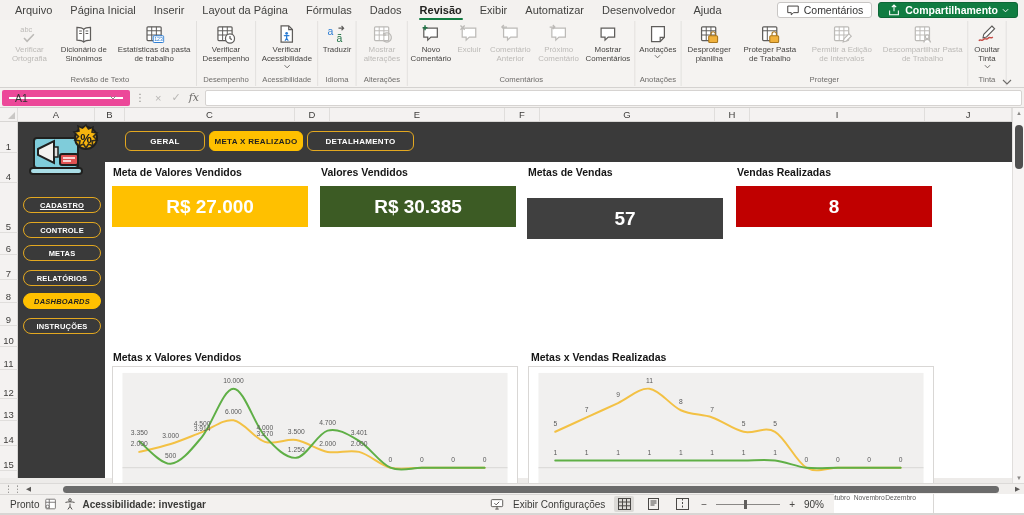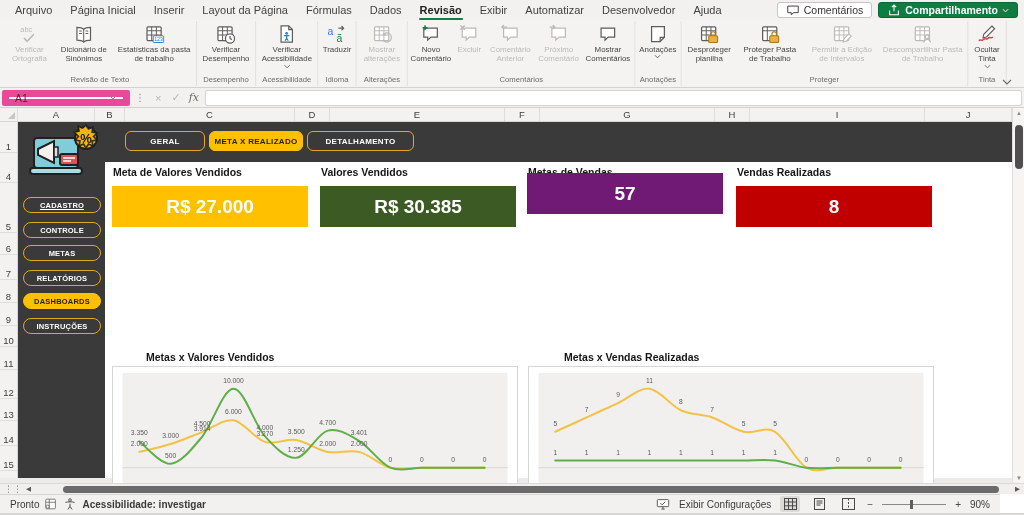--- a/index.html
+++ b/index.html
@@ -46,37 +46,37 @@
 
   
   .sheet{position:absolute;left:0;top:122px;width:1024px;height:361px;background:#fff;}
   .rowheadcol{position:absolute;left:0;top:0;width:18px;height:356px;background:#f4f2f1;border-right:1px solid #d8d6d4;}
   .band{position:absolute;left:18px;top:0;width:994px;height:40px;background:#3a3a3a;}
   .sidebar{position:absolute;left:18px;top:0;width:87px;height:356px;background:#3a3a3a;}
   .belowstrip{position:absolute;left:0;top:356px;width:1012px;height:5px;background:#edebe9;}
   .pill{position:absolute;height:20px;border:1.5px solid #e3a820;border-radius:6px;color:#fff;font-size:8px;font-weight:700;display:flex;align-items:center;justify-content:center;letter-spacing:.3px;background:transparent;}
   .pill.active{background:#ffc000;color:#1f1f1f;border-color:#ffc000;}
   .sbt{position:absolute;left:5px;width:78px;height:16px;border:1.2px solid #e3a820;border-radius:9px;color:#fff;font-size:7.5px;font-weight:700;display:flex;align-items:center;justify-content:center;letter-spacing:.2px;background:transparent;}
-  .sbt.active{background:#ffc000;color:#1f1f1f;border-color:#ffc000;}
+  .sbt.active{background:#ffc000;color:#1f1f1f;border-color:#ffc000;font-style:italic;}
   .kpit{position:absolute;font-size:10.5px;font-weight:700;color:#151515;white-space:nowrap;}
   .kpic{position:absolute;width:196px;height:41px;display:flex;align-items:center;justify-content:center;color:#fff;font-size:19px;font-weight:700;}
-  .chtit{position:absolute;font-size:10.5px;font-weight:700;color:#151515;white-space:nowrap;margin-left:33px;}
+  .chtit{position:absolute;font-size:10.5px;font-weight:700;color:#151515;white-space:nowrap;}
   .chcard{position:absolute;width:406px;height:158px;background:#fff;border:1px solid #d9d7d5;}
   .chcard svg{display:block;width:404px;height:156px;}
 
   
   .vscroll{position:absolute;left:1012px;top:108px;width:12px;height:375px;background:#f7f5f4;border-left:1px solid #e0dedc;}
   .vthumb{position:absolute;left:2px;top:17px;width:8px;height:44px;background:#4f4f4f;border-radius:4px;}
   .varr{position:absolute;left:0;width:12px;text-align:center;font-size:6px;color:#8a8886;}
   .hscroll{position:absolute;left:0;top:483px;width:1024px;height:11px;background:#f1efed;border-top:1px solid #dcdad8;display:flex;align-items:center;padding:0 4px;gap:4px;}
   .hgrip{font-size:9px;color:#777573;line-height:1;}
   .harr{font-size:6.5px;color:#5c5a58;}
   .htrack{flex:1;position:relative;height:7px;}
   .hthumb{position:absolute;left:28px;top:0;width:calc(100% - 40px);height:7px;background:#6b6b6b;border-radius:3.5px;}
-  .statusbar{position:absolute;left:0;top:494px;width:1000px;height:19px;background:#f3f1ef;border-top:1px solid #d8d6d4;display:flex;align-items:center;padding:0 10px;gap:5px;font-size:10px;color:#3a3a38;}
+  .statusbar{position:absolute;left:0;top:494px;width:834px;height:19px;background:#f3f1ef;border-top:1px solid #d8d6d4;display:flex;align-items:center;padding:0 10px;gap:5px;font-size:10px;color:#3a3a38;}
   .sb-right{margin-left:auto;display:flex;align-items:center;gap:9px;}
   .sb-ico{width:14px;height:14px;}
   .viewbtn{width:20px;height:16px;display:flex;align-items:center;justify-content:center;border-radius:2px;}
   .viewbtn.sel{background:#dcdad7;}
   .zline{position:relative;width:64px;height:9px;}
   .zline::before{content:"";position:absolute;left:0;right:0;top:4px;height:1px;background:#8a8886;}
   .zthumb{position:absolute;left:28px;top:0;width:3px;height:9px;background:#605e5c;}
   .bstrip{position:absolute;left:0;top:513px;width:1024px;height:2px;background:#d8d6d4;}
 </style>
 </head>
@@ -411,21 +411,21 @@
         <div class="sbt" style="top:148px;left:23px;">RELATÓRIOS</div>
         <div class="sbt active" style="top:171px;left:23px;">DASHBOARDS</div>
         <div class="sbt" style="top:196px;left:23px;">INSTRUÇÕES</div>
       </div>
     <div id="kpis">
   <div class="kpit" style="left:113px;top:44px;text-align:right;">Meta de Valores Vendidos</div>
   <div class="kpic" style="left:112px;top:64px;background:#FFC000;">R$ 27.000</div>
   <div class="kpit" style="left:321px;top:44px;">Valores Vendidos</div>
   <div class="kpic" style="left:320px;top:64px;background:#3C5B24;">R$ 30.385</div>
   <div class="kpit" style="left:528px;top:44px;">Metas de Vendas</div>
-  <div class="kpic" style="left:527px;top:51px;background:#701a75;">57</div>
+  <div class="kpic" style="left:527px;top:76px;background:#404040;">57</div>
   <div class="kpit" style="left:737px;top:44px;">Vendas Realizadas</div>
   <div class="kpic" style="left:736px;top:64px;background:#C00000;">8</div>
       </div>
 
     <div class="chtit" style="left:113px;top:229px;">Metas x Valores Vendidos</div>
     <div class="chtit" style="left:531px;top:229px;">Metas x Vendas Realizadas</div>
     <div class="chcard" style="left:112px;top:244px;">
       <svg id="chart0" viewBox="0 0 406 158">
           <rect x="8" y="6" width="390" height="118" fill="#f1f0ef"></rect>
           <line x1="8" y1="102" x2="398" y2="102" stroke="#d8d6d4" stroke-width="1"></line>

